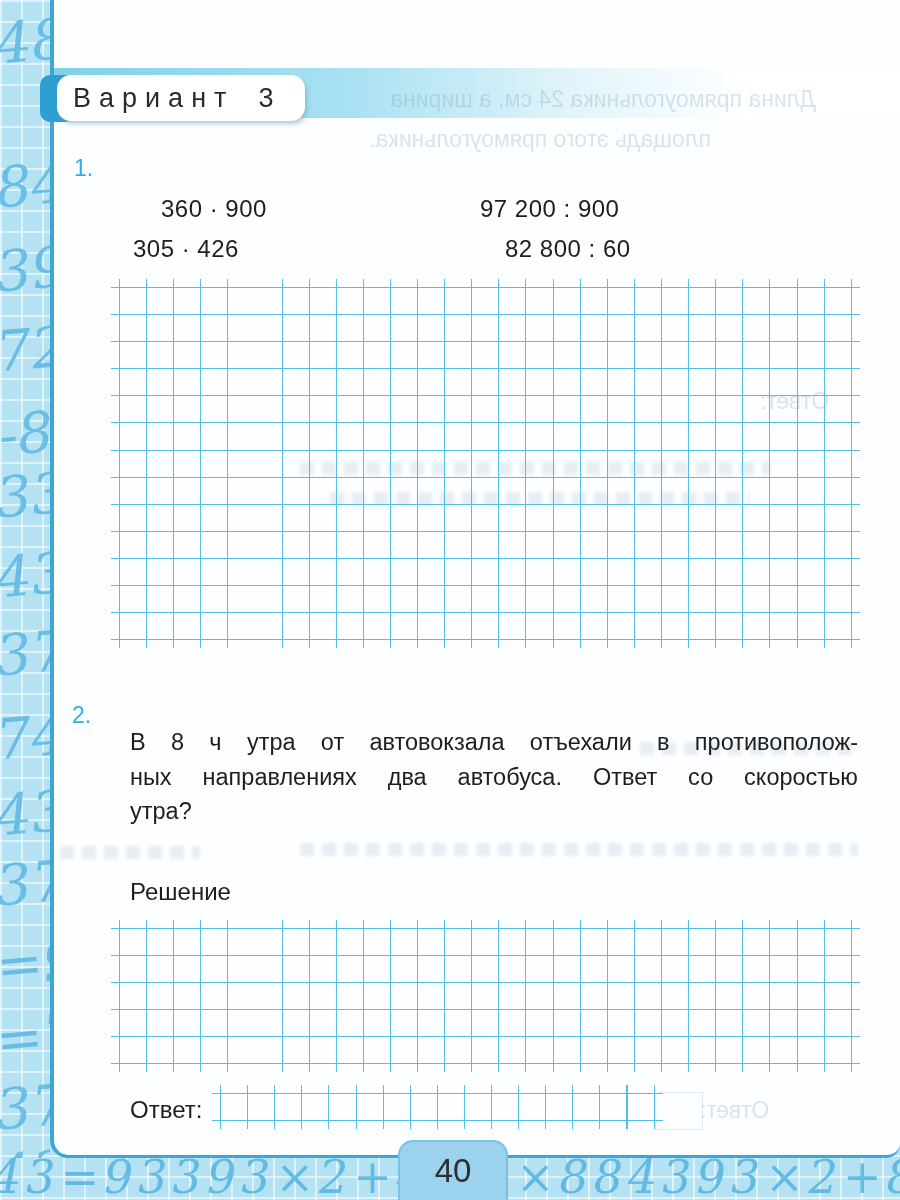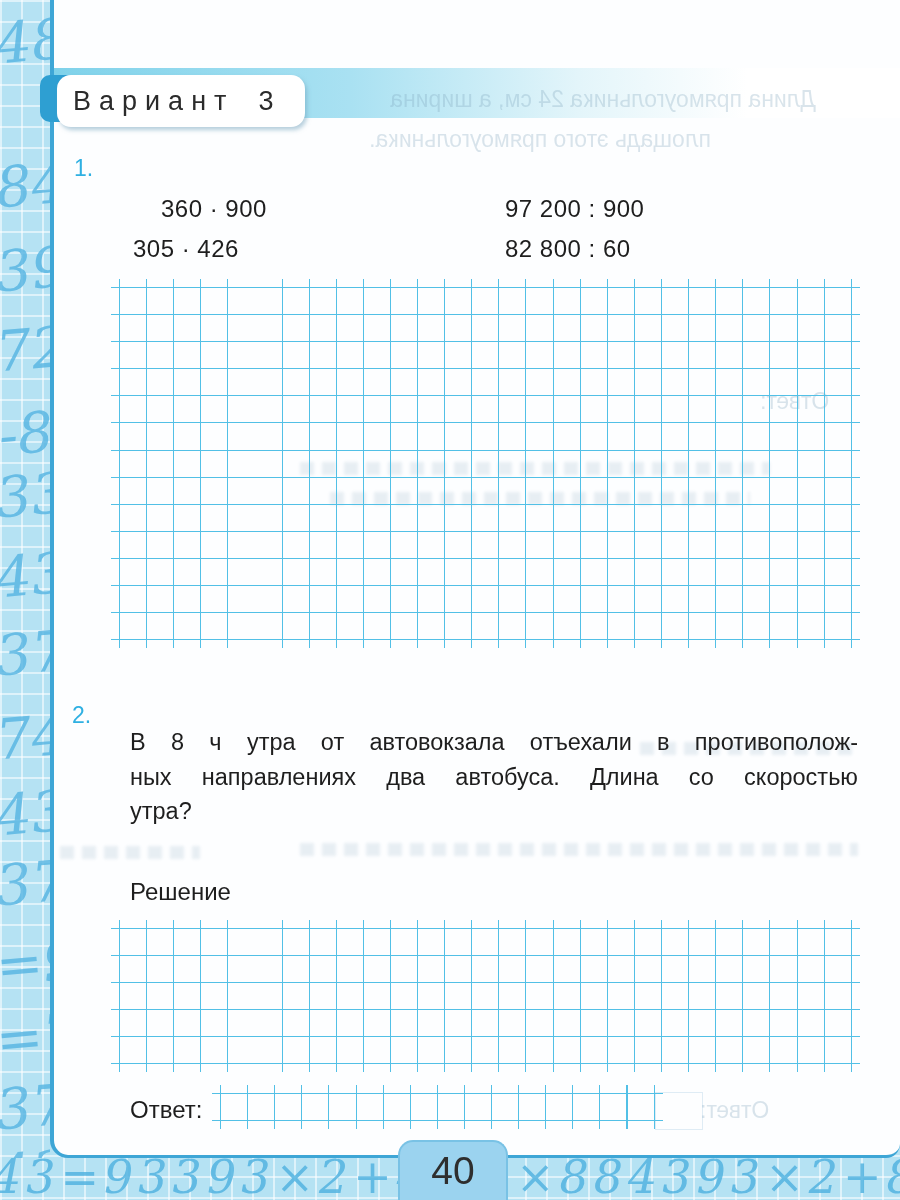--- a/index.html
+++ b/index.html
@@ -43,36 +43,36 @@
   
   .header-band {
     position:absolute; left:54px; top:68px; right:0; height:50px;
     background:linear-gradient(to right,#7fd2ea 0%, #a9e1f2 35%, #e3f5fa 62%, #ffffff 82%);
   }
   .header-cap {
     position:absolute; left:40px; top:75px; width:36px; height:47px;
     background:#2e9fd2; border-radius:10px;
   }
   .variant-badge {
-    position:absolute; left:57px; top:75px; width:248px; height:52px;
+    position:absolute; left:57px; top:75px; width:248px; height:46px;
     background:#ffffff; border-radius:14px;
     box-shadow:2px 3px 4px rgba(110,160,185,.5);
     display:flex; align-items:center; padding-left:16px; box-sizing:border-box;
     color:#2b2b2b; font-size:27px; font-weight:500; letter-spacing:8px;
   }
   .variant-number { margin-left:24px; letter-spacing:0; }
 
   
   .task-num { position:absolute; color:#2fb0e2; font-size:23px; font-weight:500; }
   .txt { position:absolute; color:#1e1e1e; font-size:23px; font-weight:500; }
   .ex1-title { left:130px; top:155px; word-spacing:7px; }
   .prob { font-size:24px; letter-spacing:.5px; }
   .p-l0 { left:133px; top:195px;margin-left:28px; }
   .p-l1 { left:133px; top:235px; }
-  .p-r0 { left:505px; top:195px; }
+  .p-r0 { left:480px; top:195px; }
   .p-r1 { left:505px; top:235px; }
 
   .ex2-par { position:absolute; left:130px; top:701px; width:728px;margin-top:24px; }
   .ex2-line {
     color:#1e1e1e; font-size:23.5px; font-weight:500; line-height:34.6px;
     text-align:justify; text-align-last:justify; white-space:normal;
   }
   .ex2-line.last { text-align-last:left; }
   .solution-label { left:130px; top:878px; font-size:24px; }
   .answer-label { left:130px; top:1096px; font-size:24px; }
@@ -90,21 +90,21 @@
   .grid-1 { left:111px; top:279px; width:749px; height:369px; }
   .grid-2 { left:111px; top:920px; width:749px; height:152px; }
   .grid-answer { left:212px; top:1085px; width:451px; height:44px; }
 
   
   .page-badge {
     position:absolute; left:398px; top:1140px; width:110px; height:60px;
     background:#9bd3ef; border:2px solid #79c2e5; border-bottom:none;
     border-radius:15px 15px 0 0; box-sizing:border-box;
     display:flex; align-items:center; justify-content:center;
-    font-size:39px; font-weight:500; color:#2e2e2e;
+    font-size:33px; font-weight:500; color:#2e2e2e;
   }
 
   
   .bleed {
     position:absolute; color:#7aa0b8; opacity:.28; transform:scaleX(-1);
     filter:blur(.7px); font-size:23px; font-weight:500; white-space:nowrap;
   }
   .bleed-top1 { left:320px; top:86px; width:566px; text-align:center; }
   .bleed-top2 { left:330px; top:126px; width:420px; text-align:center; }
   .bleed-ans-mid { left:760px; top:388px; }
@@ -179,21 +179,21 @@
   <div class="txt prob p-r1">82 800 : 60</div>
 
   <div class="grid grid-1">
     <div class="grid-v"></div>
     <div class="grid-h"></div>
   </div>
 
   <div class="task-num" style="left:72px; top:702px;">2.</div>
   <div class="ex2-par">
     <div class="ex2-line">В 8 ч утра от автовокзала отъехали в противополож-</div>
-    <div class="ex2-line">ных направлениях два автобуса. Длина со скоростью</div>
+    <div class="ex2-line">ных направлениях два автобуса. Ответ со скоростью</div>
     <div class="ex2-line last">утра?</div>
   </div>
 
   <div class="txt solution-label">Решение</div>
 
   <div class="grid grid-2">
     <div class="grid-v"></div>
     <div class="grid-h"></div>
   </div>
 

